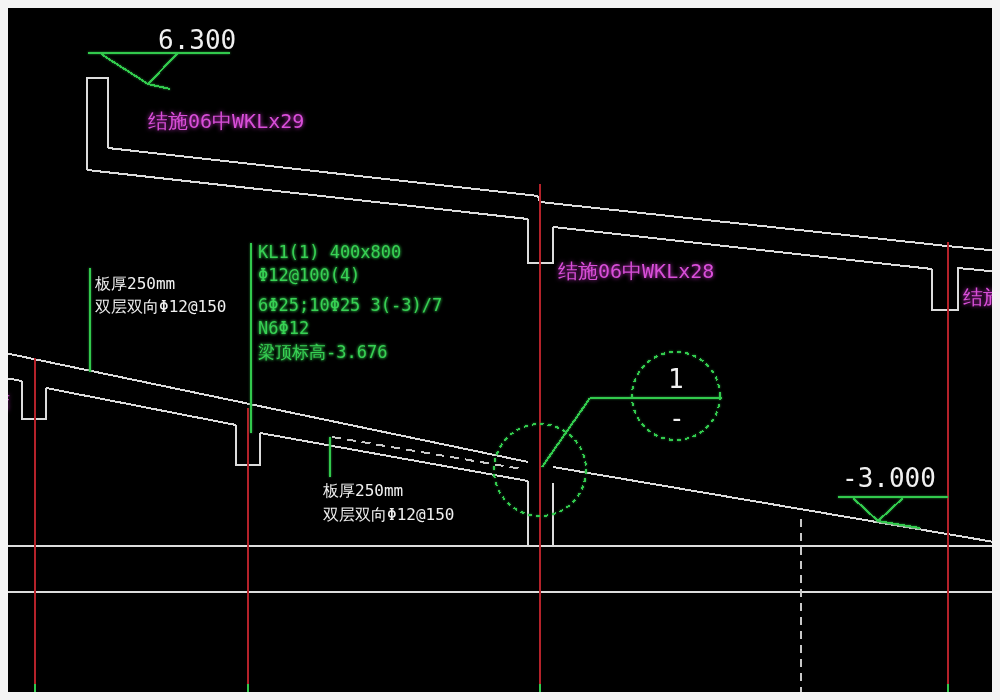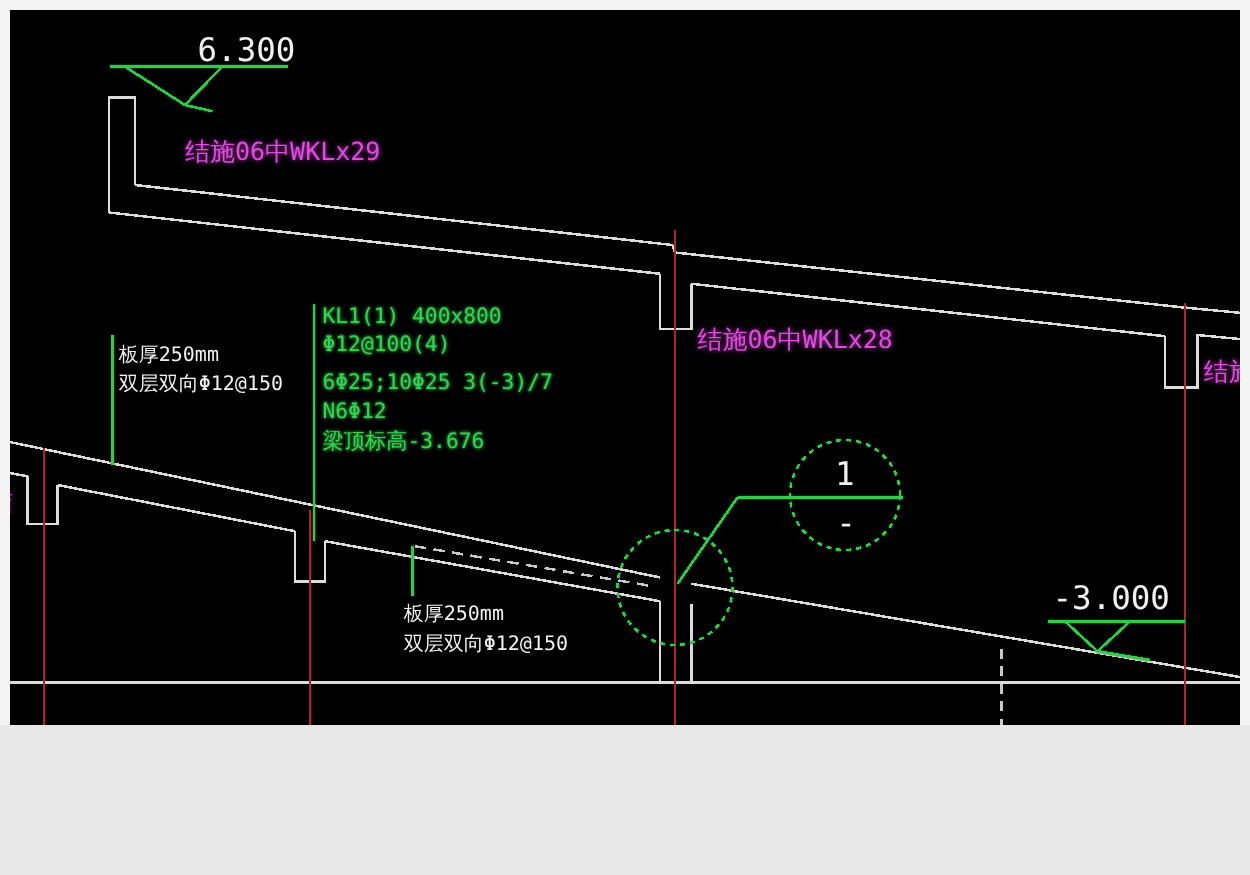--- a/index.html
+++ b/index.html
@@ -1,16 +1,16 @@
 <!DOCTYPE html>
 <html><head>
 <meta charset="utf-8">
 <style>
   html,body{margin:0;padding:0;background:#e8e8e8;}
-  .stage{position:relative;width:1000px;height:580px;background:#7dd3fc;overflow:hidden;
+  .stage{position:relative;width:1000px;height:700px;background:#7dd3fc;overflow:hidden;
          font-family:"DejaVu Sans Mono","Liberation Mono",monospace;}
   svg{position:absolute;left:0;top:0;}
   text{font-family:"DejaVu Sans Mono","Liberation Mono",monospace;}
   .t-white{fill:#f0f0f0;}
   .t-green{fill:#38d154;text-shadow:0 0 3px #1d7a2e;}
   .t-magenta{fill:#d94fd9;}
   .glow-m{filter:drop-shadow(0 0 2px #c32ec3);}
   .glow-g{filter:drop-shadow(0 0 1px #1d7a2e);}
 </style>
 </head>

